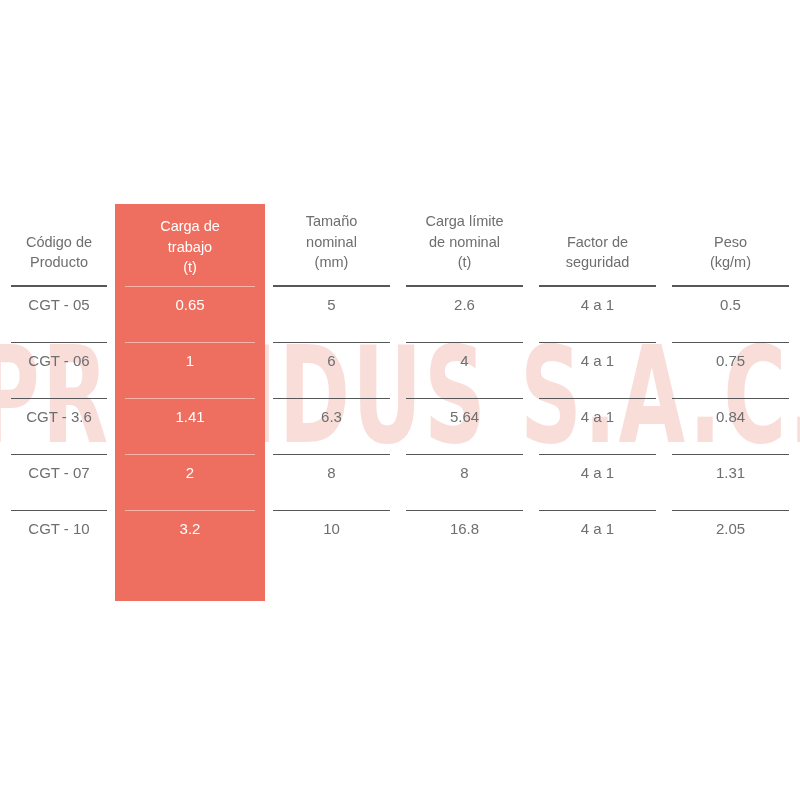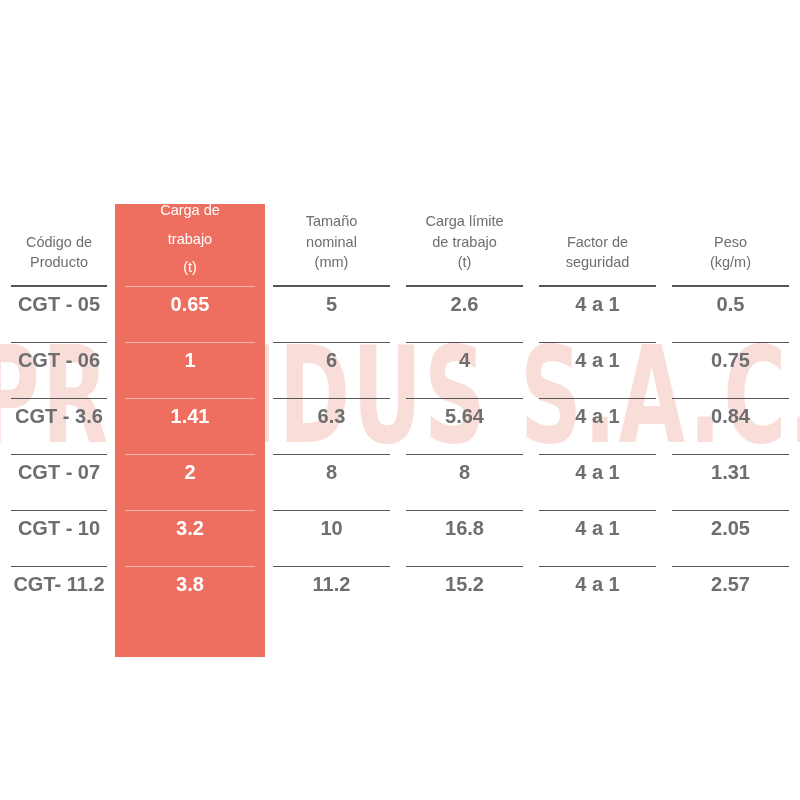--- a/index.html
+++ b/index.html
@@ -52,22 +52,22 @@
   col.c-lim  {width:133px;}
   col.c-fac  {width:133px;}
   col.c-peso {width:133px;}
 
   
   table.spec th, table.spec td{
     padding:0;
     text-align:center;
     vertical-align:middle;
     color:#6d6e70;
-    font-size:20px;
-    font-weight:700;
+    font-size:15px;
+    font-weight:400;
     background:transparent;
     position:relative;
   }
   table.spec th{
     height:82px;
     font-weight:400;
     line-height:1.42;
     font-size:14.5px;
   }
   table.spec tbody td{
@@ -93,21 +93,21 @@
     margin:0 8px;
   }
   .hdrbox span{display:block;}
 
   
   td.rule .cellbox{ border-top:1.6px solid #555759; }
   th.rule .hdrbox{ border-bottom:1.6px solid #555759; }
 
   
   .hl{ background:#ee6f5f !important; color:#ffffff !important; }
-  th.hl .hdrbox{ margin:0; border-bottom:none; padding-bottom:8px;gap:8px; }
+  th.hl .hdrbox{ margin:0; border-bottom:none; padding-bottom:8px; }
   td.hl .cellbox{ margin:10px; border-top:1.6px solid #f6b3a8; }
   th.hl{ color:#ffffff; }
   td.hl{ color:#ffffff; }
 
   
   tr.hdr th.hl{ }
   tr.last td.hl .cellbox{ }
   td.hl-pad{ height:14px; line-height:14px; background:#ee6f5f; }
   td.hl-pad .cellbox{ border-top:none; margin:0; }
 
@@ -153,21 +153,21 @@
           <div class="hdrbox">
             <span>Tamaño</span>
             <span>nominal</span>
             <span class="sub">(mm)</span>
           </div>
         </th>
 
         <th class="rule">
           <div class="hdrbox">
             <span>Carga límite</span>
-            <span>de trabajo</span>
+            <span>de nominal</span>
             <span class="sub">(t)</span>
           </div>
         </th>
 
         <th class="rule">
           <div class="hdrbox">
             <span>Factor de</span>
             <span>seguridad</span>
           </div>
         </th>
@@ -273,40 +273,20 @@
             <span class="cellbox">10</span>
           </td>
           <td class="rule">
             <span class="cellbox">16.8</span>
           </td>
           <td class="rule">
             <span class="cellbox">4 a 1</span>
           </td>
           <td class="rule">
             <span class="cellbox">2.05</span>
-          </td>
-        </tr>
-        <tr class="last">
-          <td class="rule">
-            <span class="cellbox">CGT- 11.2</span>
-          </td>
-          <td class="hl">
-            <span class="cellbox">3.8</span>
-          </td>
-          <td class="rule">
-            <span class="cellbox">11.2</span>
-          </td>
-          <td class="rule">
-            <span class="cellbox">15.2</span>
-          </td>
-          <td class="rule">
-            <span class="cellbox">4 a 1</span>
-          </td>
-          <td class="rule">
-            <span class="cellbox">2.57</span>
           </td>
         </tr>
         <tr>
           <td class="">
             <span class="cellbox"></span>
           </td>
           <td class="hl hl-pad">
             <span class="cellbox"></span>
           </td>
           <td class="">

